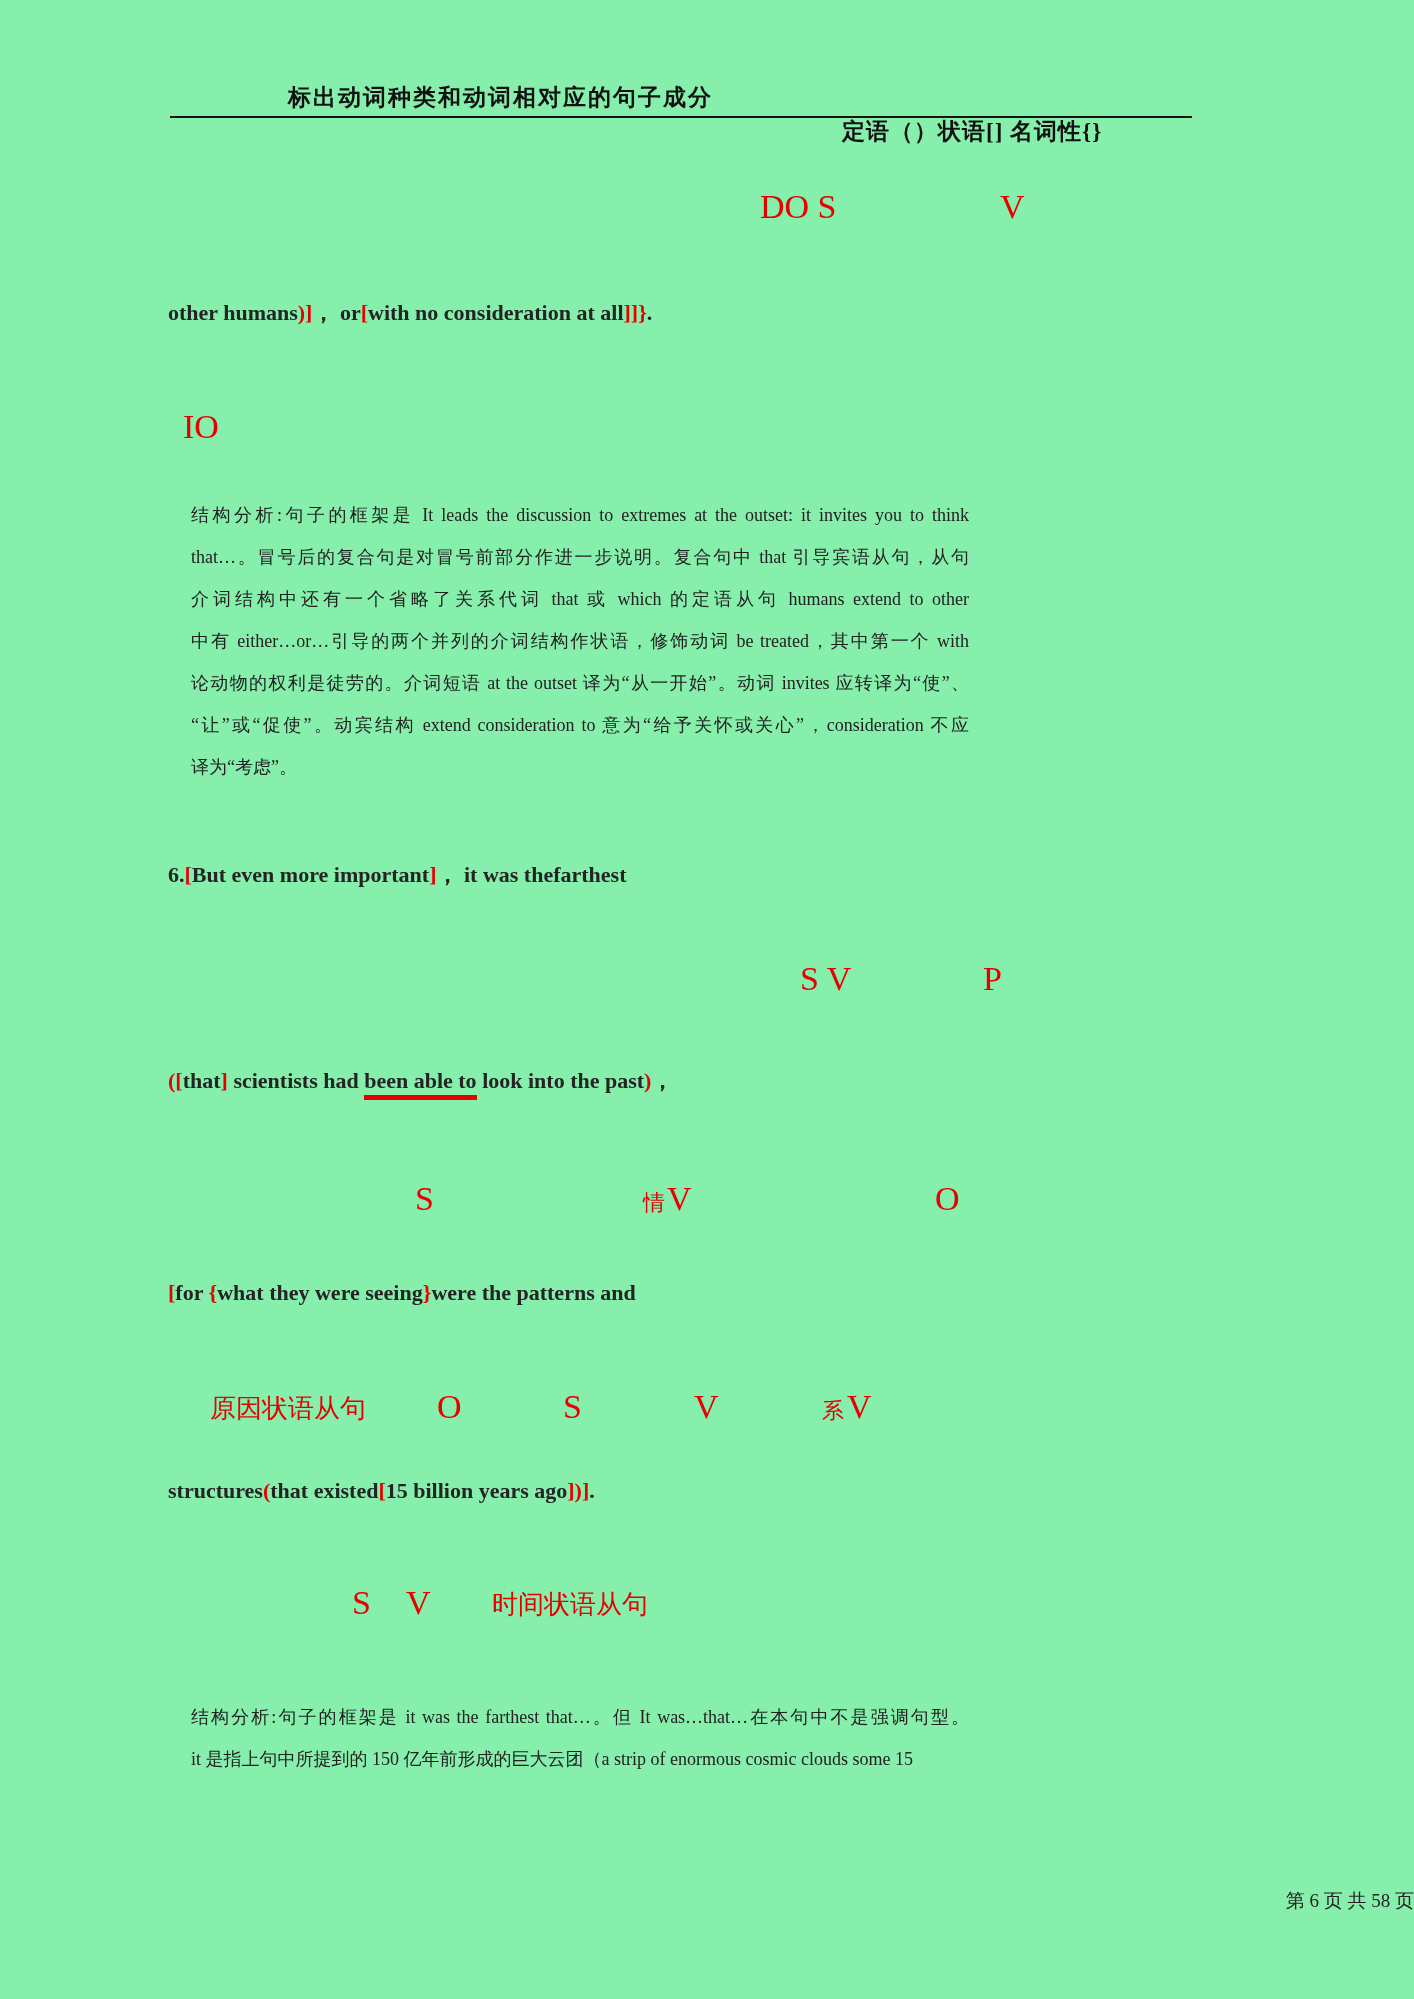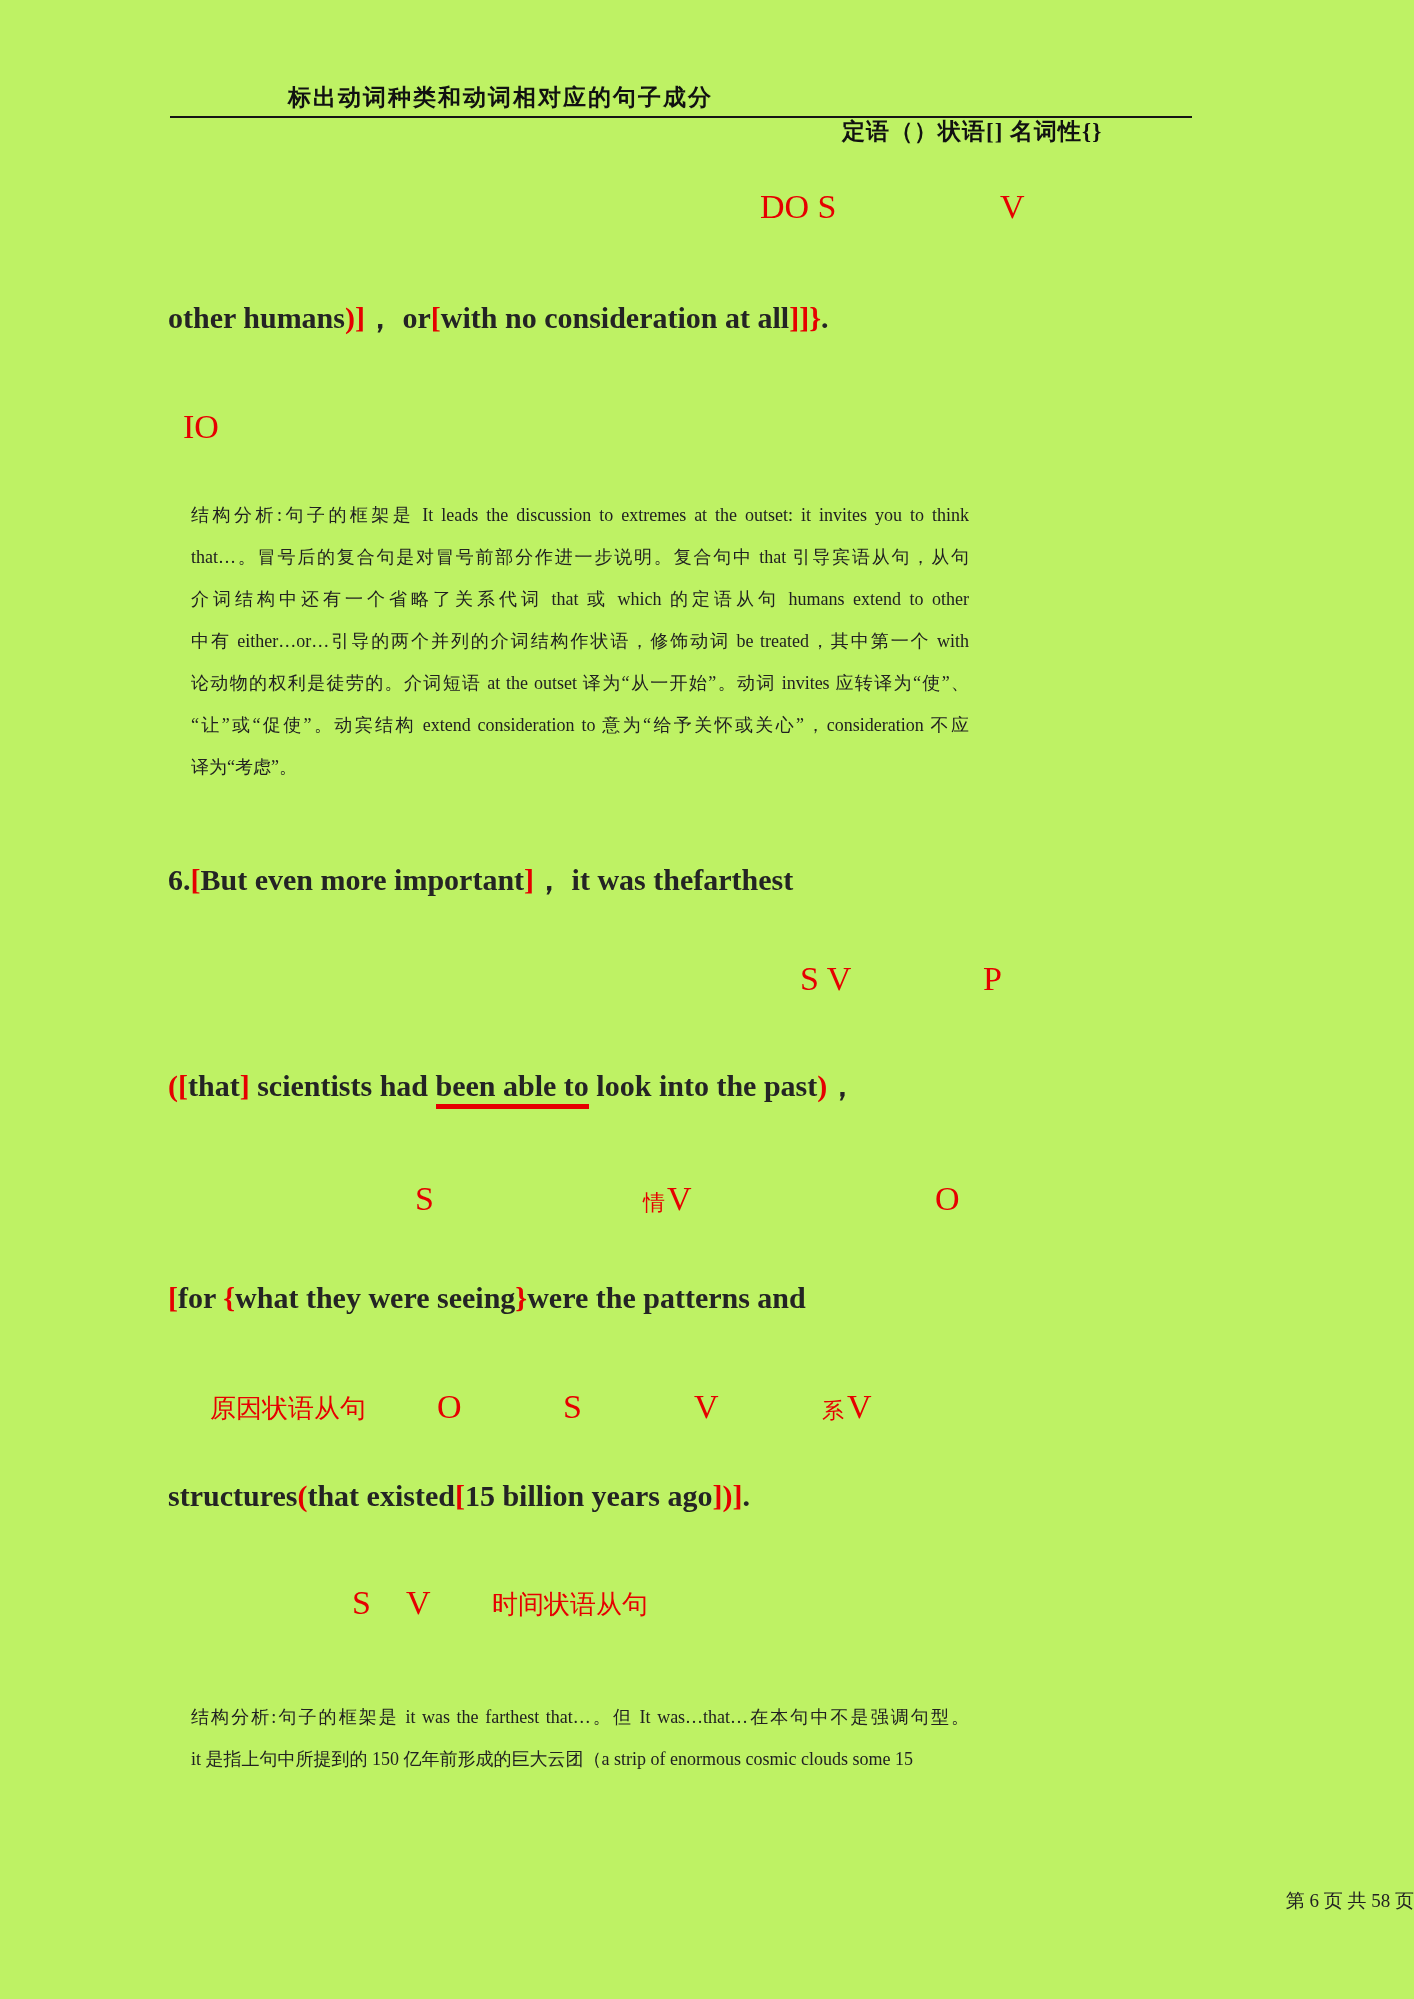--- a/index.html
+++ b/index.html
@@ -1,25 +1,25 @@
 <!DOCTYPE html>
 <html><head>
 <meta charset="utf-8">
 <style>
   html,body{margin:0;padding:0;background:#ffffff;}
   .page{
-    position:relative;width:1414px;height:1999px;background:#bef264;overflow:hidden;
+    position:relative;width:1414px;height:1999px;background:#86efac;overflow:hidden;
     font-family:"Liberation Serif","DejaVu Serif",serif;color:#1f1f1f;
   }
   
   .hdr-left{position:absolute;left:288px;top:82px;font-size:23px;font-weight:bold;letter-spacing:2px;color:#111;white-space:nowrap;}
   .hdr-right{position:absolute;left:842px;top:82px;font-size:23px;font-weight:bold;letter-spacing:1px;color:#111;white-space:nowrap;margin-top:34px;}
   .hdr-rule{position:absolute;left:170px;top:116px;width:1022px;height:2px;background:#141414;}
   
-  .sentence{position:absolute;left:168px;font-size:30px;font-weight:bold;line-height:1.35;white-space:nowrap;color:#242424;}
+  .sentence{position:absolute;left:168px;font-size:22px;font-weight:bold;line-height:1.35;white-space:nowrap;color:#242424;}
   #sent-or{top:298px;}
   #sent-6head{top:860px;}
   #sent-6b{top:1066px;text-align:right;}
   #sent-6c{top:1278px;}
   #sent-6d{top:1476px;}
   .red{color:#e60000;}
   .ink{color:#242424;}
   .u-red{border-bottom:5px solid #e60000;padding-bottom:2px;}
   
   .ann-row{position:absolute;left:0;width:1414px;height:40px;}

